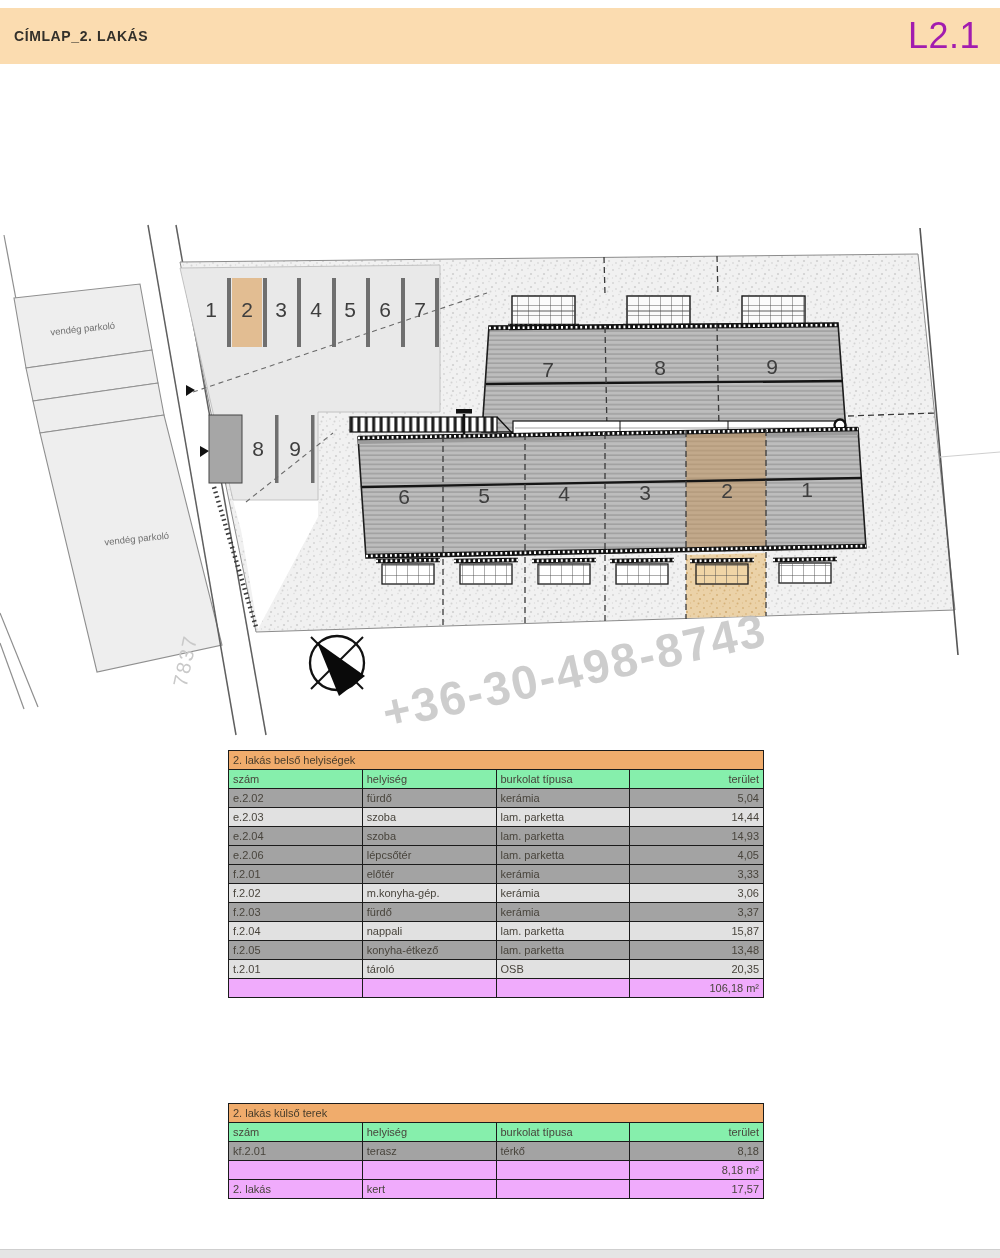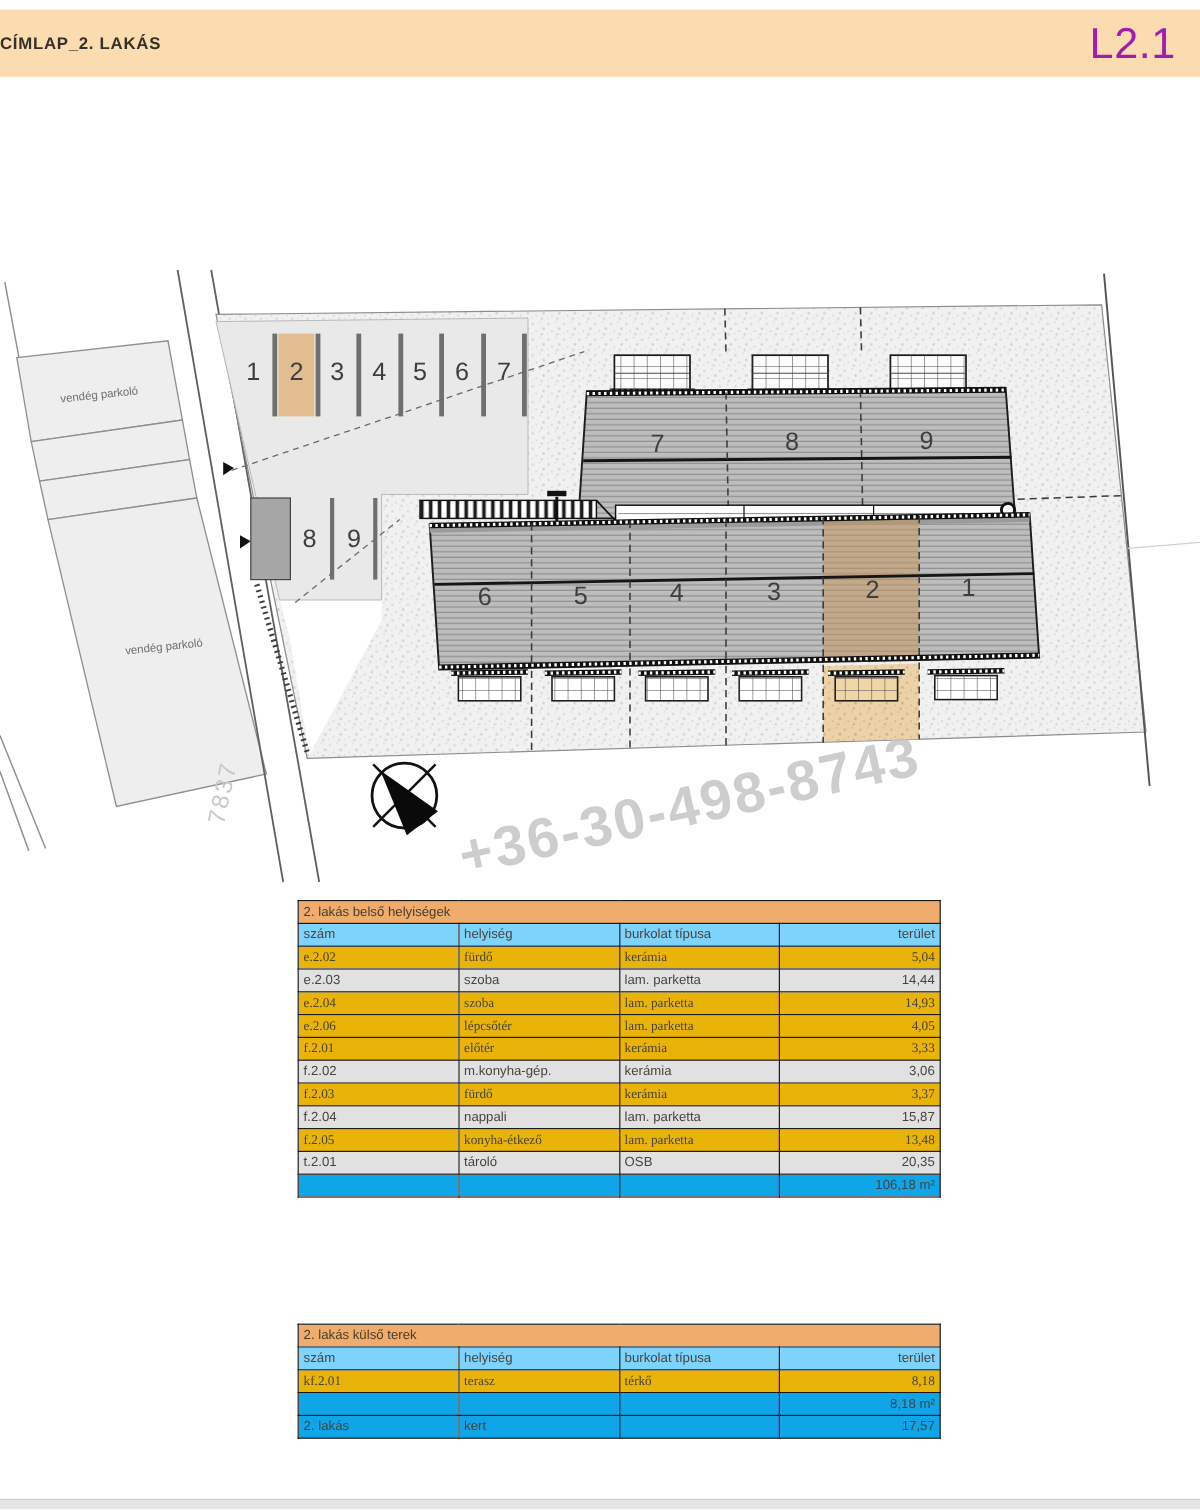--- a/index.html
+++ b/index.html
@@ -2,51 +2,51 @@
 <html><head>
 <meta charset="utf-8">
 <style>
   html,body{margin:0;padding:0;background:#fff;}
   .sheet{position:relative;width:1000px;height:1258px;background:#ffffff;
          font-family:"Liberation Sans",sans-serif;overflow:hidden;}
 
   
   .topbar{position:absolute;left:0;top:8px;width:1000px;height:56px;background:#fbdcb0;
           display:flex;align-items:center;justify-content:space-between;
-          padding:0 20px 0 0;box-sizing:border-box;}
+          padding:0 20px 0 14px;box-sizing:border-box;}
   .topbar .doc-title{font-size:14px;font-weight:bold;letter-spacing:.6px;color:#33302a;}
   .topbar .sheet-code{font-size:36px;font-weight:normal;color:#a21caf;letter-spacing:.5px;}
 
   
   .plan{position:absolute;left:0;top:215px;width:1000px;height:535px;}
   .parcel{fill:#eeeeee;stroke:#8f8f8f;stroke-width:1.1;}
   .plabel{font-size:9.5px;fill:#6e6e6e;text-anchor:middle;}
   .road{stroke:#5f5f5f;stroke-width:1.5;}
   .thin{stroke:#8f8f8f;stroke-width:1.2;}
   .num{font-size:21px;fill:#3e3e3e;text-anchor:middle;}
   .dash{stroke:#3a3a3a;stroke-width:1.3;stroke-dasharray:6 4;fill:none;}
   .gd{stroke:#6a6a6a;stroke-width:1.1;stroke-dasharray:5 4;fill:none;}
   .serr{stroke:#101010;stroke-width:4.6;fill:none;}
   .serrW{stroke:#ffffff;stroke-width:2.6;stroke-dasharray:2 2.8;fill:none;}
   .grid{stroke:#4a4a4a;stroke-width:.9;}
   .roadnum{font-size:20px;fill:#c9c9c9;text-anchor:middle;letter-spacing:2px;}
   .wm{font-size:47px;font-weight:bold;fill:#c3c3c3;opacity:.82;text-anchor:middle;letter-spacing:2px;}
 
   
-  table.tbl{position:absolute;left:248px;width:536px;border-collapse:collapse;
+  table.tbl{position:absolute;left:228px;width:536px;border-collapse:collapse;
             font-size:11px;color:#48443c;table-layout:fixed;}
   table.tbl td{border:1.6px solid #1b1b1b;padding:1px 4px;height:16px;overflow:hidden;
                white-space:nowrap;}
   table.tbl .c0{width:56px;} table.tbl .c1{width:151px;}
   table.tbl .c2{width:151px;} table.tbl .c3{text-align:right;}
   tr.title-row td{background:#f0ac6c;color:#473c2b;}
-  tr.hdr-row td{background:#7dd3fc;}
-  tr.g0 td{background:#eab308;font-family:Liberation Serif, serif;}
+  tr.hdr-row td{background:#86efac;}
+  tr.g0 td{background:#a3a3a3;}
   tr.g1 td{background:#e1e1e1;}
-  tr.orange-row td{background:#0ea5e9;}
+  tr.orange-row td{background:#f0abfc;}
   #table-interior{top:750px;}
   #table-exterior{top:1103px;padding-left:47px;}
 
   .footer-strip{position:absolute;left:0;bottom:0;width:1000px;height:8px;
                 background:#e5e5e5;border-top:1px solid #cfcfcf;}
 </style>
 </head>
 <body>
 
 <div class="sheet">

